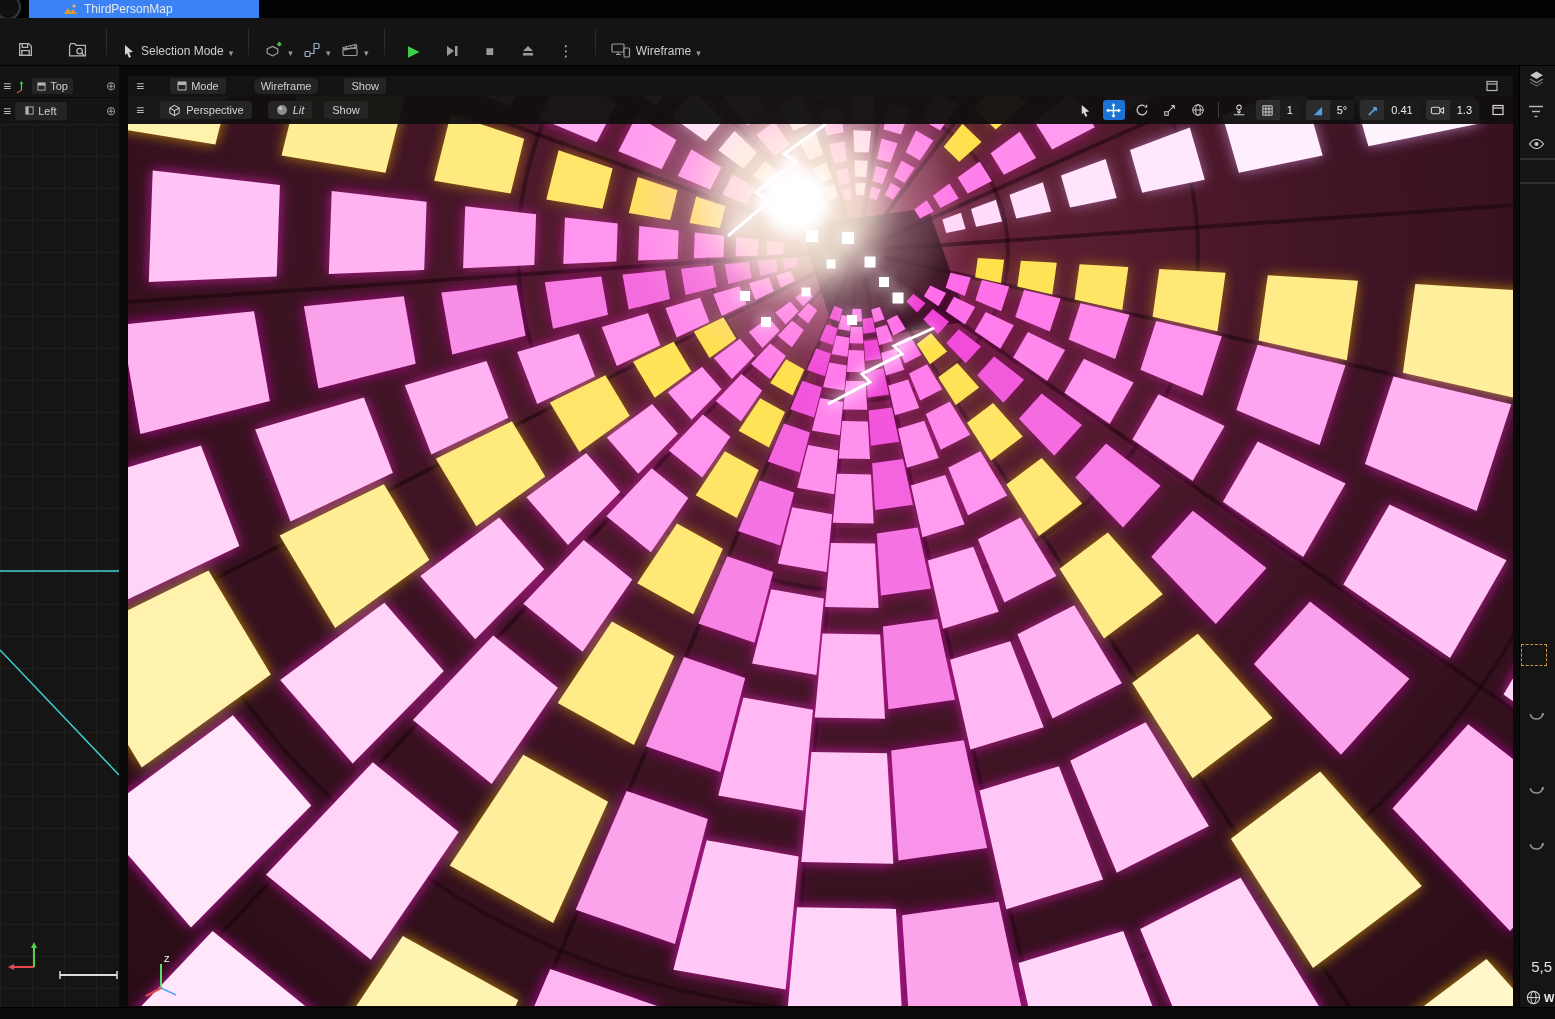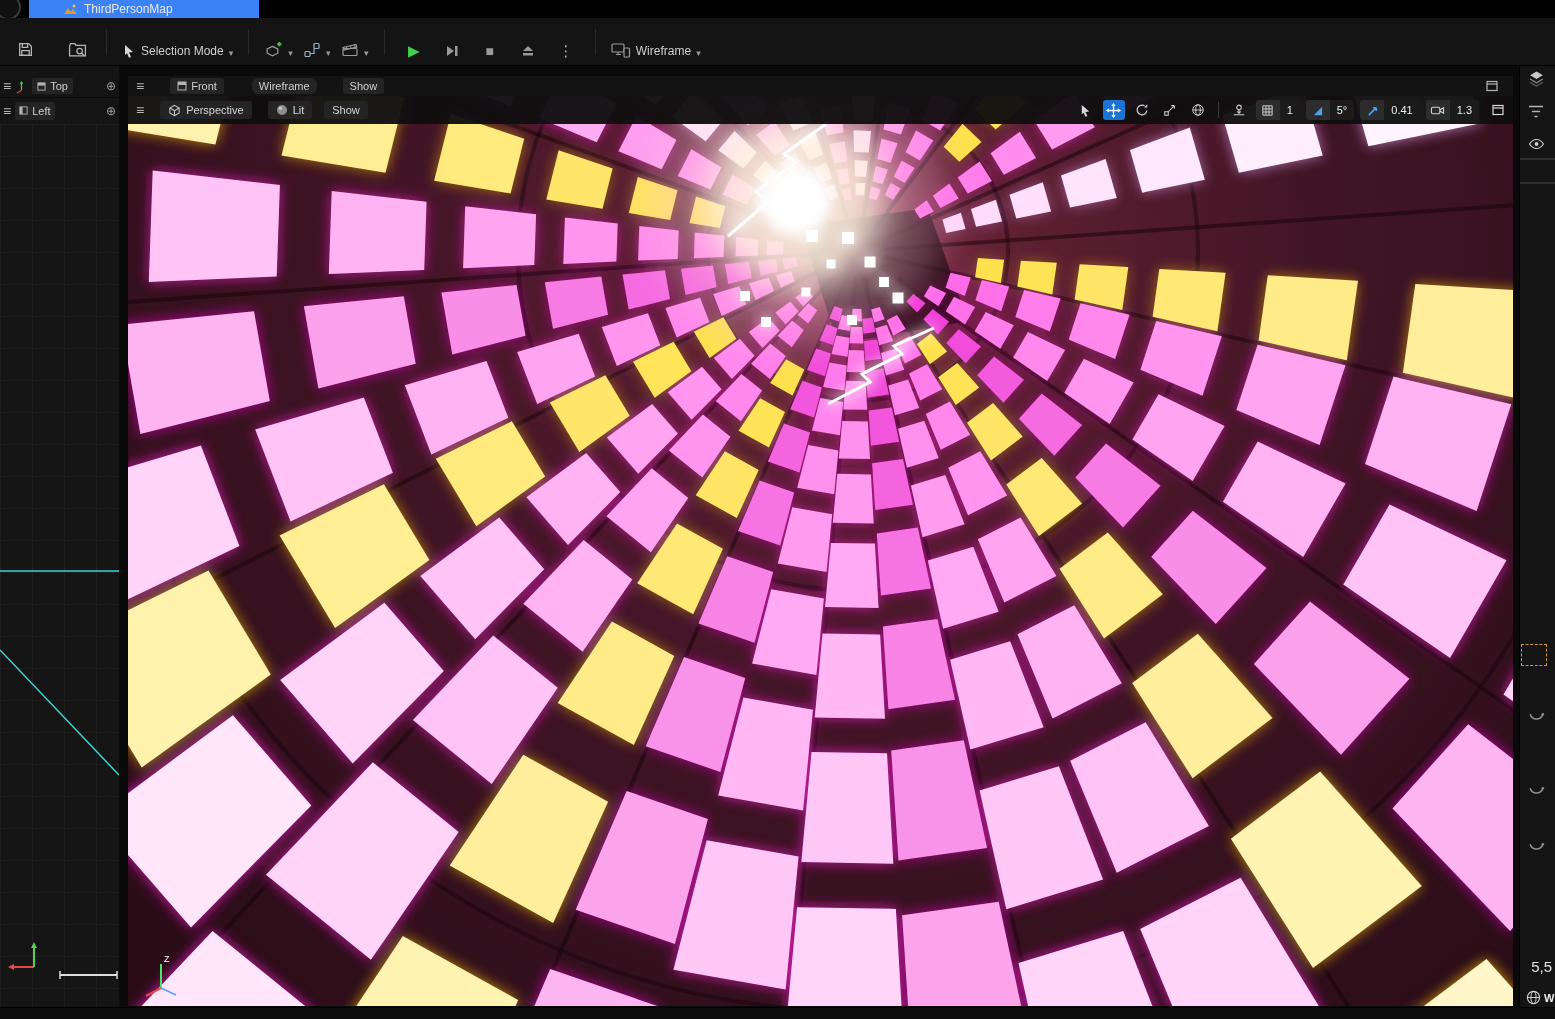--- a/index.html
+++ b/index.html
@@ -163,21 +163,21 @@
     </div>
   </div>
 
   <div class="front-row">
     <span class="ham">≡</span>
     <span class="pill" style="margin-left:26px;">
       <svg width="10" height="10" viewBox="0 0 10 10">
         <rect x="1" y="1" width="8" height="8" fill="none" stroke="#b5b5b5"></rect>
           <rect x="1" y="1" width="8" height="3" fill="#b5b5b5"></rect>
       </svg>
-      <span>Front</span>
+      <span>Mode</span>
     </span>
     <span class="pill" style="margin-left:28px;border-radius:6px;">
       <span>Wireframe</span>
     </span>
     <span class="pill" style="margin-left:26px;">
       <span>Show</span>
     </span>
     <span class="spacer"></span>
     <svg width="14" height="14" viewBox="0 0 14 14" style="margin-right:6px;">
       <rect x="2" y="2.5" width="10" height="9" fill="none" stroke="#b5b5b5" stroke-width="1.2"></rect>
@@ -197,21 +197,21 @@
         <svg width="9" height="9" viewBox="0 0 10 10">
           <rect x="1" y="1" width="8" height="8" fill="none" stroke="#b5b5b5"></rect>
             <rect x="1" y="1" width="8" height="3" fill="#b5b5b5"></rect>
         </svg>
         <span>Top</span>
       </span>
       <span class="globe-glyph">⊕</span>
     </div>
     <div class="lc-row lc-row2">
       <span class="ham">≡</span>
-      <span class="pill" style="padding:0 4px;height:18px;">
+      <span class="pill" style="padding:0 10px;height:18px;">
         <svg width="9" height="9" viewBox="0 0 10 10">
           <rect x="1" y="1" width="8" height="8" fill="none" stroke="#b5b5b5"></rect>
             <rect x="1" y="1" width="3" height="8" fill="#b5b5b5"></rect>
         </svg>
         <span>Left</span>
       </span>
       <span class="globe-glyph">⊕</span>
     </div>
     <div class="lc-grid">
       <svg width="119" height="883" viewBox="0 0 119 883">
@@ -863,21 +863,21 @@
 
     <div class="vp-header">
       <span class="ham">≡</span>
       <span class="vp-pill" style="margin-left:10px;">
         <svg width="13" height="13" viewBox="0 0 14 14">
           <path d="M7 1.5l5 2.8v5.4L7 12.5 2 9.7V4.3z" fill="none" stroke="#cccccc" stroke-width="1.1"></path>
           <path d="M2 4.3l5 2.8 5-2.8M7 7.1v5.4" fill="none" stroke="#cccccc" stroke-width="1.1"></path>
         </svg>
         <span>Perspective</span>
       </span>
-      <span class="vp-pill" style="margin-left:10px;">
+      <span class="vp-pill" style="margin-left:10px;font-style:italic;">
         <svg width="12" height="12" viewBox="0 0 12 12">
           <circle cx="6" cy="6" r="5" fill="#8d8d8d"></circle>
             <circle cx="4.4" cy="4.2" r="1.7" fill="#c6c6c6"></circle>
         </svg>
         <span>Lit</span>
       </span>
       <span class="vp-pill" style="margin-left:6px;">
         <span>Show</span>
       </span>
       <span class="spacer"></span>

